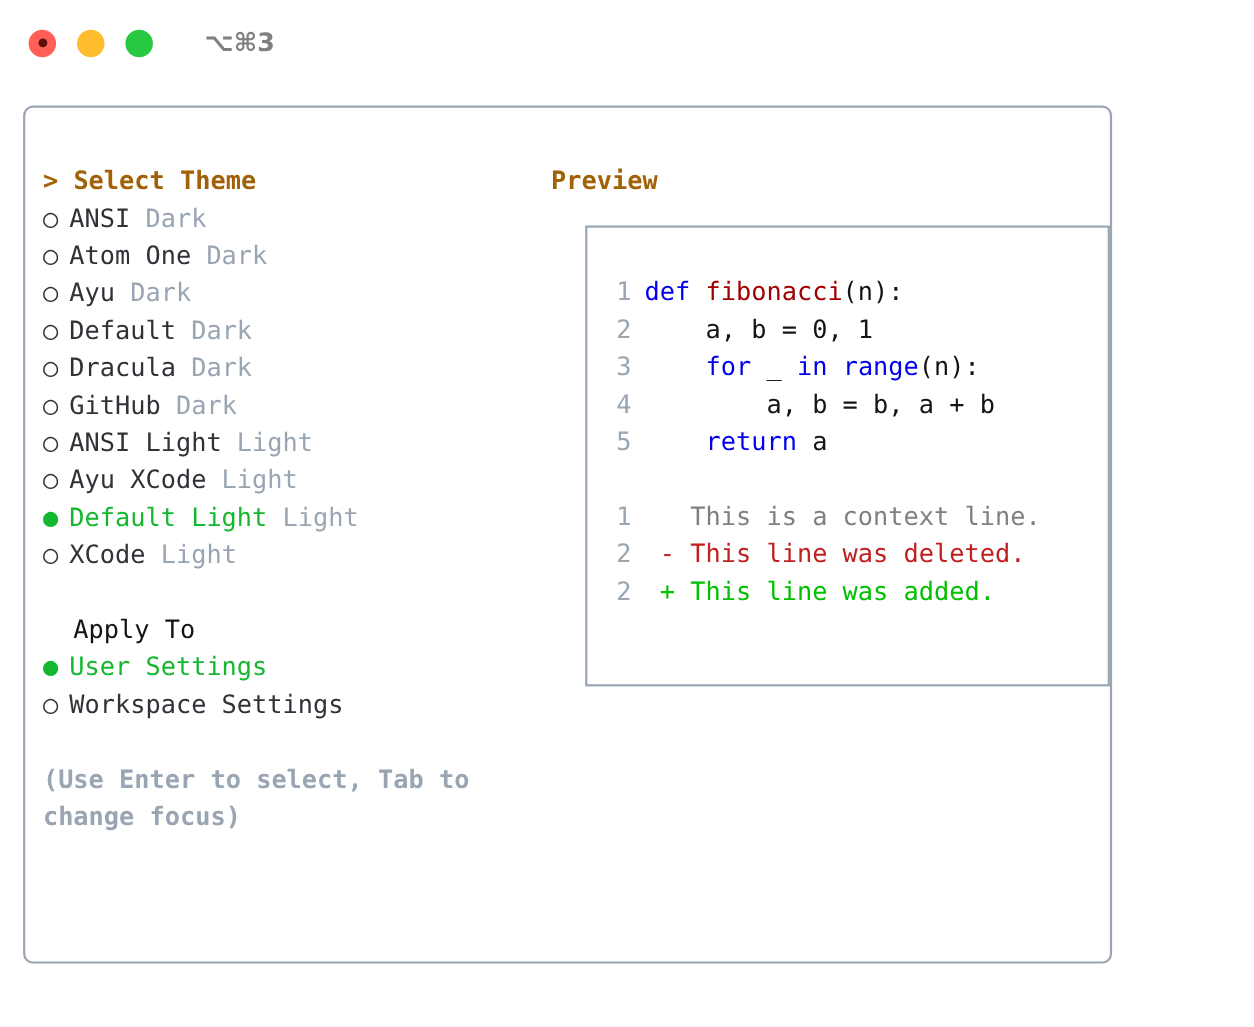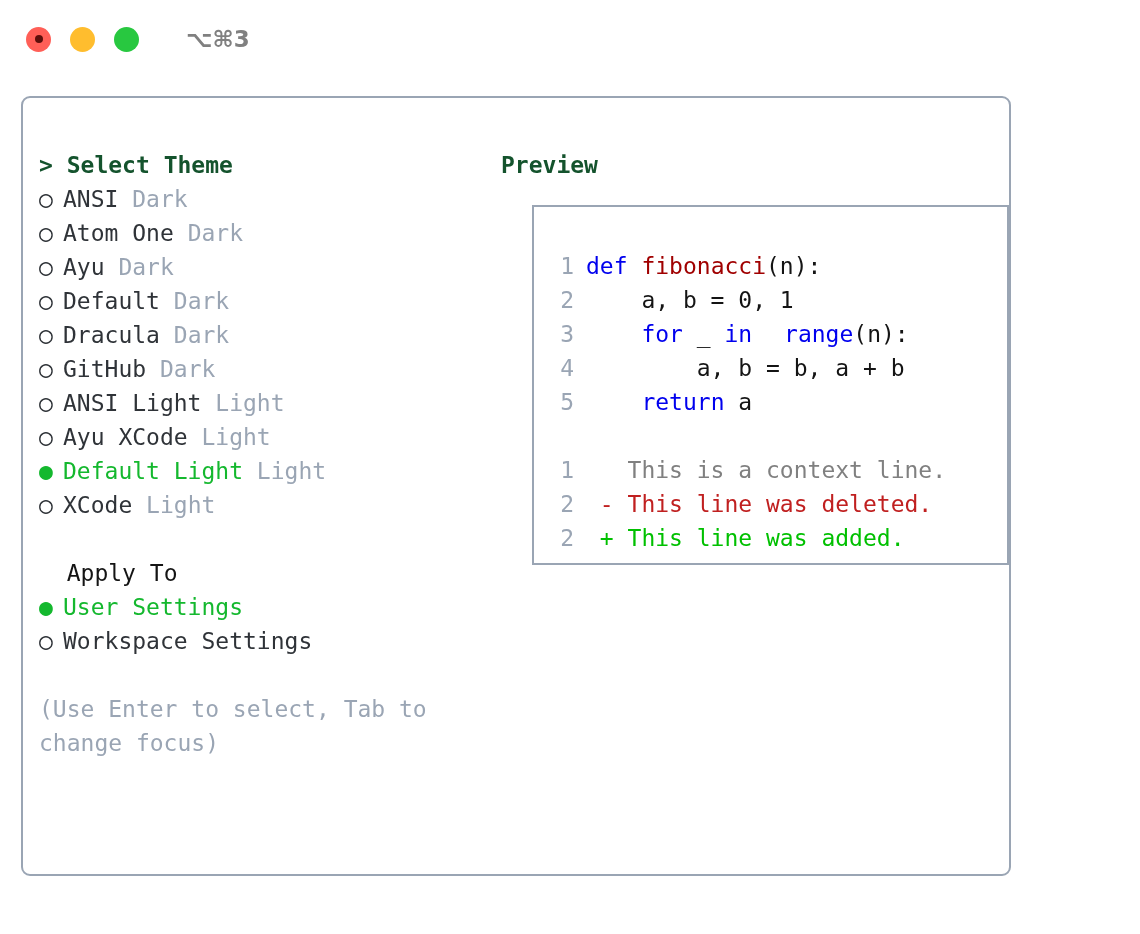--- a/index.html
+++ b/index.html
@@ -87,21 +87,21 @@
   #right-col {
     position: absolute;
     left: 478px;
     top: 50px;
     width: 500px;
   }
 
   .section-header {
     font-size: 23px;
     font-weight: bold;
-    color: #14532d;
+    color: #a16207;
     line-height: 34px;
     white-space: pre;
   }
   .section-header .caret { font-weight: bold; }
 
   .opt-row {
     font-size: 23px;
     line-height: 34px;
     color: #2f3338;
     white-space: pre;
@@ -129,29 +129,30 @@
     font-weight: normal;
   }
 
   #hint {
     margin-top: 34px;
     font-size: 23px;
     line-height: 34px;
     color: #9aa5b4;
     width: 410px;
     white-space: pre-wrap;
+    font-weight: bold;
   }
 
   
   #preview-box {
     position: absolute;
     left: 31px;
     top: 57px;
     width: 477px;
-    height: 360px;
+    height: 419px;
     border: 2px solid #9aa5b4;
     box-sizing: border-box;
     background: #ffffff;
     padding-left: 42px;
   }
   #code-area {
     position: absolute;
     left: 12px;
     top: 42px;
     width: 450px;
@@ -164,21 +165,21 @@
   }
   .lineno {
     display: inline-block;
     width: 28px;
     text-align: right;
     color: #9aa5b4;
     margin-right: 12px;
   }
   .kw   { color: #0000ee; }
   .fn   { color: #a00000; }
-  .bi   { color: #0000ee; margin-left: 18px; }
+  .bi   { color: #0000ee; }
   .pl   { color: #141414; }
 
   .diff-gap { height: 34px; }
   .diff-ctx { color: #808080; }
   .diff-del { color: #c02020; margin-top: 42px; }
   .diff-add { color: #00c000; }
 </style>
 </head>
 <body>
 

